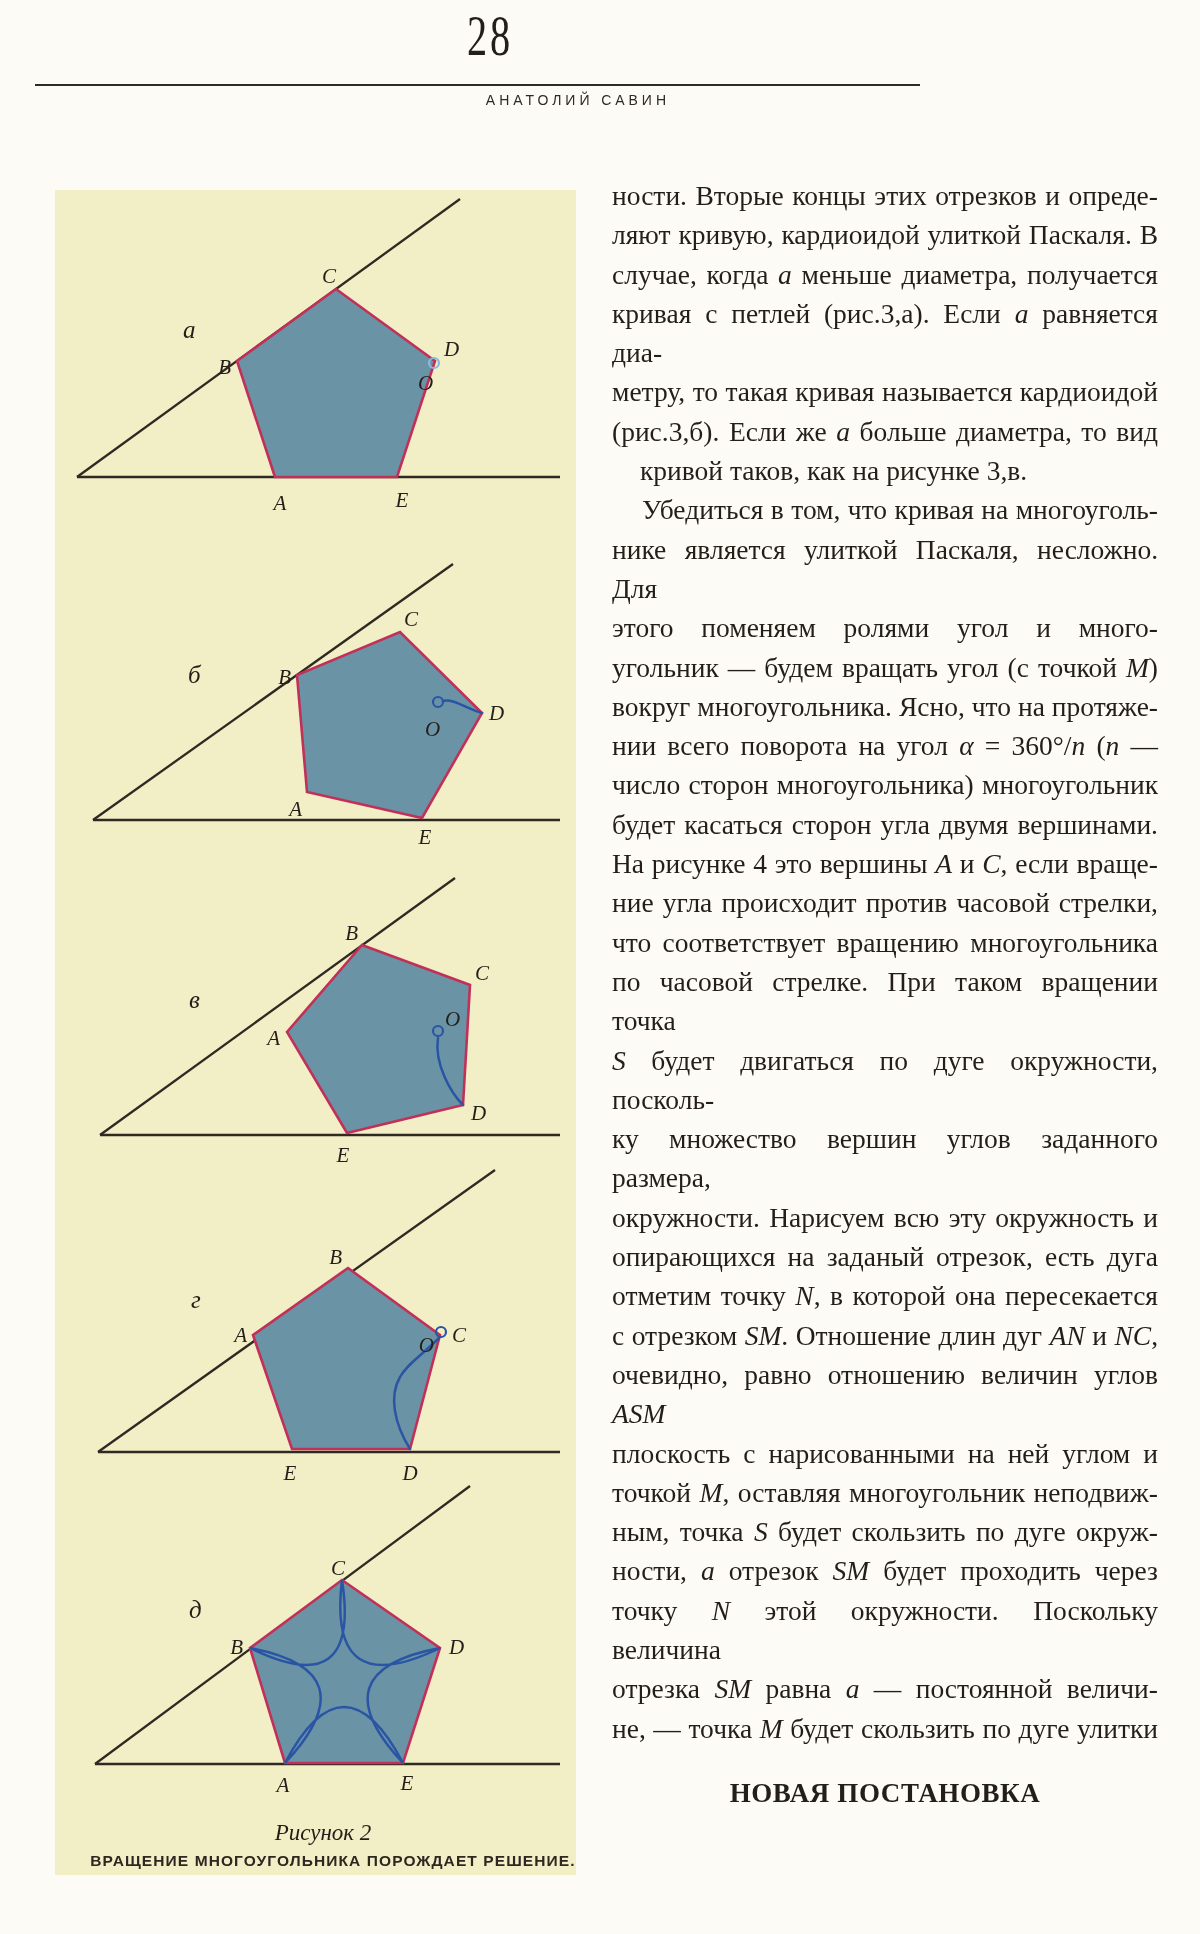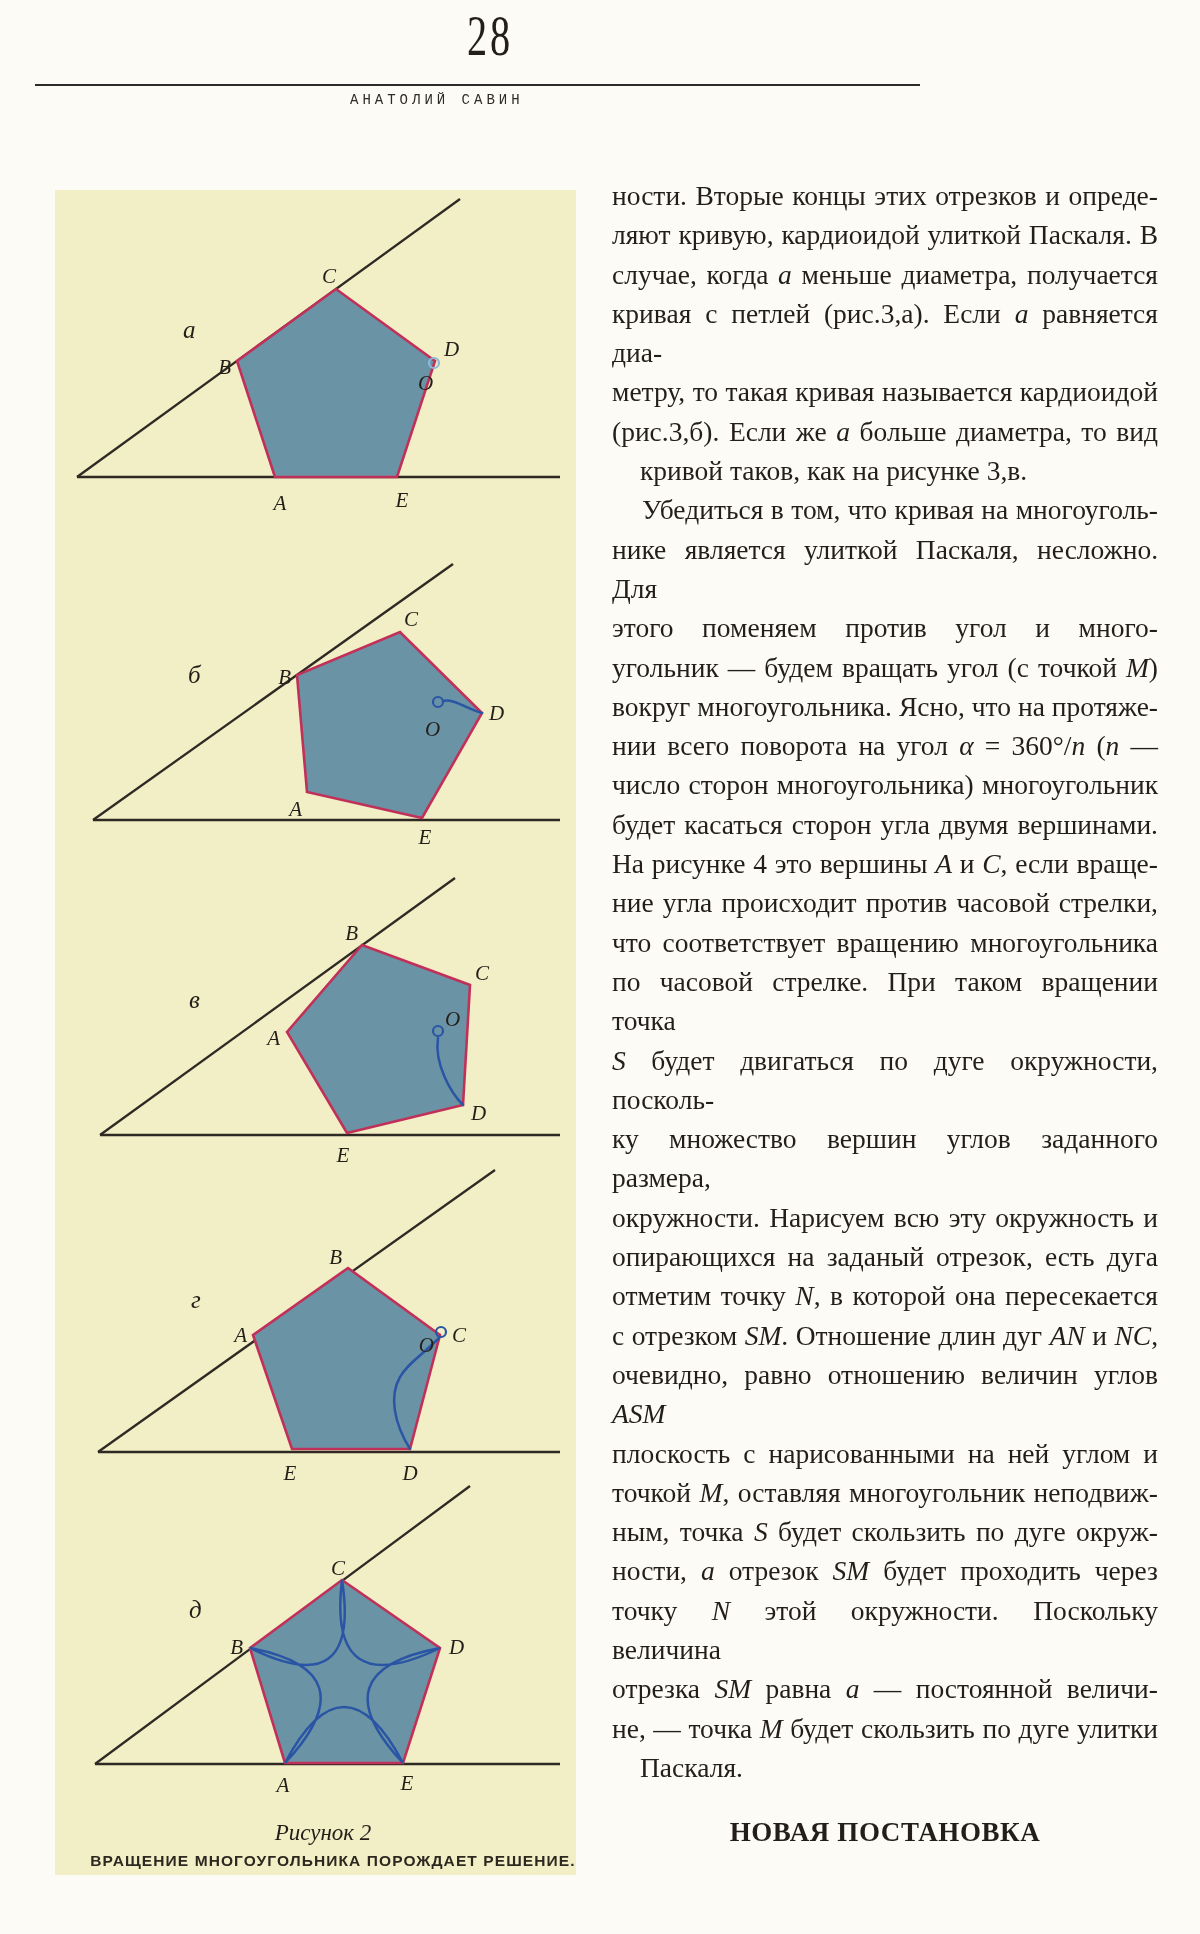--- a/index.html
+++ b/index.html
@@ -3,22 +3,22 @@
 <meta charset="utf-8">
 <style>
   html,body{margin:0;padding:0;}
   .page{position:relative;width:1200px;height:1934px;background:var(--page_bg,#fcfbf6);overflow:hidden;
         font-family:"Liberation Serif",serif;color:var(--ink,#231e18);}
   
   .page-number{position:absolute;left:430px;top:6px;width:120px;text-align:center;
      font-size:56px;line-height:60px;font-family:"Liberation Serif",serif;
      transform:scaleX(.72);letter-spacing:4px;}
   .header-rule{position:absolute;left:35px;top:84px;width:885px;height:2px;background:var(--rule,#2b2b2b);}
-  .author-line{position:absolute;left:350px;top:92px;width:320px;text-align:left;
-     font-family:Liberation Mono, monospace;font-size:14px;letter-spacing:4px;color:#2e2a26;}
+  .author-line{position:absolute;left:350px;top:92px;width:320px;text-align:right;
+     font-family:Liberation Sans, sans-serif;font-size:14px;letter-spacing:4px;color:#2e2a26;}
   
   .figure-panel{position:absolute;left:55px;top:190px;width:521px;height:1685px;background:var(--panel_bg,#f2eec6);}
   .figure-panel svg{position:absolute;left:0;top:0;}
   .vlab{font-family:"Liberation Serif",serif;font-style:italic;font-size:21px;fill:var(--ink,#231e18);}
   .tag{font-family:"Liberation Serif",serif;font-style:italic;font-size:25px;fill:var(--ink,#231e18);}
   .cap-title{font-family:"Liberation Serif",serif;font-style:italic;font-size:23px;fill:var(--ink,#231e18);}
   .cap-sub{font-family:"Liberation Sans",sans-serif;font-weight:bold;font-size:15.5px;letter-spacing:1.1px;fill:#2c2820;}
   .ray{stroke:#2e2922;stroke-width:2.3;fill:none;}
   .pent{fill:var(--pentagon_fill,#6b93a6);stroke:var(--pentagon_edge,#c13059);stroke-width:2.6;}
   .trace{stroke:var(--trace,#2a55a4);stroke-width:2.5;fill:none;stroke-linecap:round;}
@@ -126,21 +126,21 @@
   <div class="article">
       <div class="line">ности. Вторые концы этих отрезков и опреде-</div>
       <div class="line">ляют кривую, кардиоидой улиткой Паскаля. В</div>
       <div class="line">случае, когда <i>а</i> меньше диаметра, получается</div>
       <div class="line">кривая с петлей (рис.3,а). Если <i>а</i> равняется диа-</div>
       <div class="line">метру, то такая кривая называется кардиоидой</div>
       <div class="line">(рис.3,б). Если же <i>а</i> больше диаметра, то вид</div>
       <div class="line last">кривой таков, как на рисунке 3,в.</div>
       <div class="line first">Убедиться в том, что кривая на многоуголь-</div>
       <div class="line">нике является улиткой Паскаля, несложно. Для</div>
-      <div class="line">этого  поменяем  против  угол  и  много-</div>
+      <div class="line">этого  поменяем  ролями  угол  и  много-</div>
       <div class="line">угольник — будем вращать угол (с точкой <i>M</i>)</div>
       <div class="line">вокруг многоугольника. Ясно, что на протяже-</div>
       <div class="line">нии всего поворота на угол <i>α</i> = 360°/<i>n</i> (<i>n</i> —</div>
       <div class="line">число сторон многоугольника) многоугольник</div>
       <div class="line">будет касаться сторон угла двумя вершинами.</div>
       <div class="line">На рисунке 4 это вершины <i>A</i> и <i>C</i>, если враще-</div>
       <div class="line">ние угла происходит против часовой стрелки,</div>
       <div class="line">что соответствует вращению многоугольника</div>
       <div class="line">по часовой стрелке. При таком вращении точка</div>
       <div class="line"><i>S</i> будет двигаться по дуге окружности, посколь-</div>
@@ -150,17 +150,16 @@
       <div class="line">отметим точку <i>N</i>, в которой она пересекается</div>
       <div class="line">с отрезком <i>SM</i>. Отношение длин дуг <i>AN</i> и <i>NC</i>,</div>
       <div class="line">очевидно, равно отношению величин углов <i>ASM</i></div>
       <div class="line">плоскость с нарисованными на ней углом и</div>
       <div class="line">точкой <i>M</i>, оставляя многоугольник неподвиж-</div>
       <div class="line">ным,  точка <i>S</i> будет скользить по дуге окруж-</div>
       <div class="line">ности, <i>а</i> отрезок <i>SM</i> будет проходить через</div>
       <div class="line">точку <i>N</i> этой окружности. Поскольку величина</div>
       <div class="line">отрезка <i>SM</i> равна <i>а</i> — постоянной величи-</div>
       <div class="line">не, — точка <i>M</i> будет скользить по дуге улитки</div>
-      <div class="line last">Паскаля.</div>
       <div class="heading">НОВАЯ ПОСТАНОВКА</div>
     </div>
 
 </div>
 
 </body></html>

